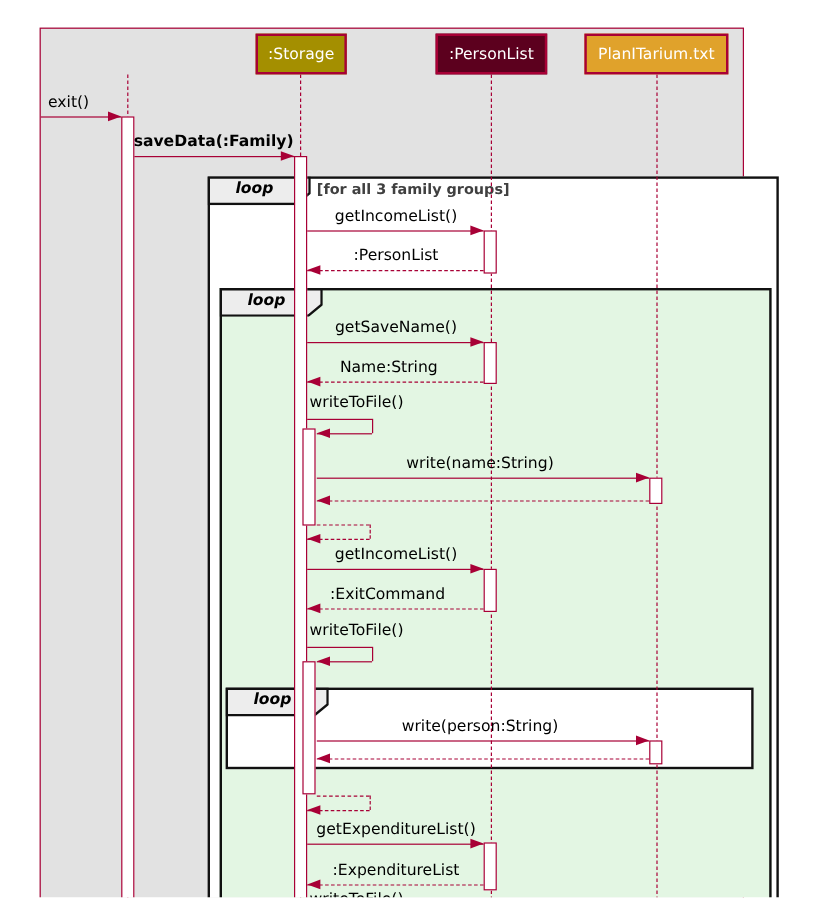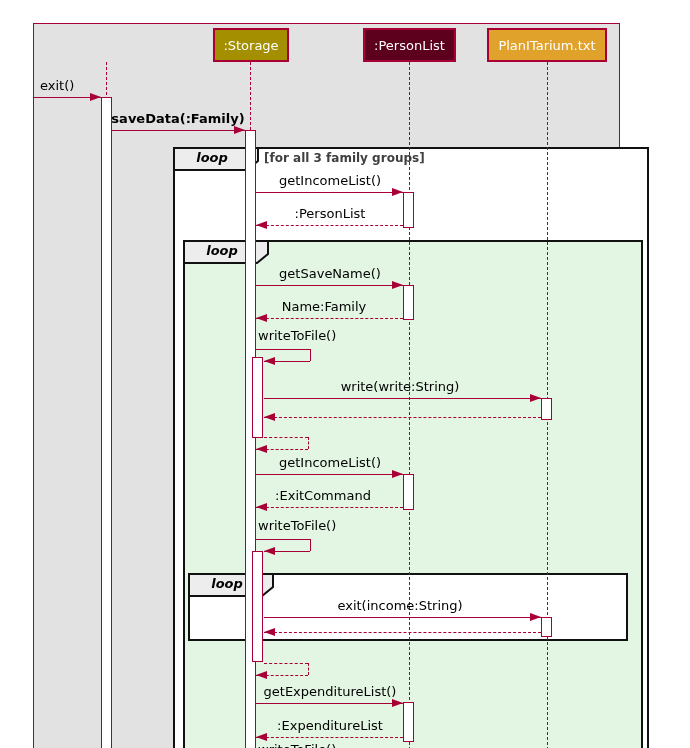--- a/index.html
+++ b/index.html
@@ -81,49 +81,49 @@
     <div class="arrow right" style="left: 392px; top: 187.5px;"></div>
     <div class="msg-label center" style="left: 330px; top: 173px;">getIncomeList()</div>
     <div class="msg-line dashed" style="left: 256px; top: 225px; width: 147px;"></div>
     <div class="arrow left" style="left: 256px; top: 220.5px;"></div>
     <div class="msg-label center" style="left: 330px; top: 206px;">:PersonList</div>
     <div class="msg-line" style="left: 256px; top: 285px; width: 147px;"></div>
     <div class="arrow right" style="left: 392px; top: 280.5px;"></div>
     <div class="msg-label center" style="left: 330px; top: 266px;">getSaveName()</div>
     <div class="msg-line dashed" style="left: 256px; top: 318px; width: 147px;"></div>
     <div class="arrow left" style="left: 256px; top: 313.5px;"></div>
-    <div class="msg-label center" style="left: 324px; top: 299px;">Name:Family</div>
+    <div class="msg-label center" style="left: 324px; top: 299px;">Name:String</div>
     <div class="msg-line" style="left: 256px; top: 349px; width: 54px;"></div>
     <div class="msg-vline" style="left: 310px; top: 349px; height: 12px;"></div>
     <div class="msg-line" style="left: 264px; top: 361px; width: 46px;"></div>
     <div class="arrow left" style="left: 264px; top: 356.5px;"></div>
     <div class="msg-label" style="left: 258px; top: 328px;">writeToFile()</div>
     <div class="msg-line" style="left: 264px; top: 398px; width: 277px;"></div>
     <div class="arrow right" style="left: 530px; top: 393.5px;"></div>
-    <div class="msg-label center" style="left: 400px; top: 379px;">write(write:String)</div>
+    <div class="msg-label center" style="left: 400px; top: 379px;">write(name:String)</div>
     <div class="msg-line dashed" style="left: 264px; top: 417px; width: 277px;"></div>
     <div class="arrow left" style="left: 264px; top: 412.5px;"></div>
     <div class="msg-line dashed" style="left: 264px; top: 437px; width: 44px;"></div>
     <div class="msg-vline dashed" style="left: 308px; top: 437px; height: 12px;"></div>
     <div class="msg-line dashed" style="left: 256px; top: 449px; width: 52px;"></div>
     <div class="arrow left" style="left: 256px; top: 444.5px;"></div>
     <div class="msg-line" style="left: 256px; top: 474px; width: 147px;"></div>
     <div class="arrow right" style="left: 392px; top: 469.5px;"></div>
     <div class="msg-label center" style="left: 330px; top: 455px;">getIncomeList()</div>
     <div class="msg-line dashed" style="left: 256px; top: 507px; width: 147px;"></div>
     <div class="arrow left" style="left: 256px; top: 502.5px;"></div>
     <div class="msg-label center" style="left: 323px; top: 488px;">:ExitCommand</div>
     <div class="msg-line" style="left: 256px; top: 539px; width: 54px;"></div>
     <div class="msg-vline" style="left: 310px; top: 539px; height: 12px;"></div>
     <div class="msg-line" style="left: 264px; top: 551px; width: 46px;"></div>
     <div class="arrow left" style="left: 264px; top: 546.5px;"></div>
     <div class="msg-label" style="left: 258px; top: 518px;">writeToFile()</div>
     <div class="msg-line" style="left: 264px; top: 617px; width: 277px;"></div>
     <div class="arrow right" style="left: 530px; top: 612.5px;"></div>
-    <div class="msg-label center" style="left: 400px; top: 598px;">exit(income:String)</div>
+    <div class="msg-label center" style="left: 400px; top: 598px;">write(person:String)</div>
     <div class="msg-line dashed" style="left: 264px; top: 632px; width: 277px;"></div>
     <div class="arrow left" style="left: 264px; top: 627.5px;"></div>
     <div class="msg-line dashed" style="left: 264px; top: 663px; width: 44px;"></div>
     <div class="msg-vline dashed" style="left: 308px; top: 663px; height: 12px;"></div>
     <div class="msg-line dashed" style="left: 256px; top: 675px; width: 52px;"></div>
     <div class="arrow left" style="left: 256px; top: 670.5px;"></div>
     <div class="msg-line" style="left: 256px; top: 703px; width: 147px;"></div>
     <div class="arrow right" style="left: 392px; top: 698.5px;"></div>
     <div class="msg-label center" style="left: 330px; top: 684px;">getExpenditureList()</div>
     <div class="msg-line dashed" style="left: 256px; top: 737px; width: 147px;"></div>

